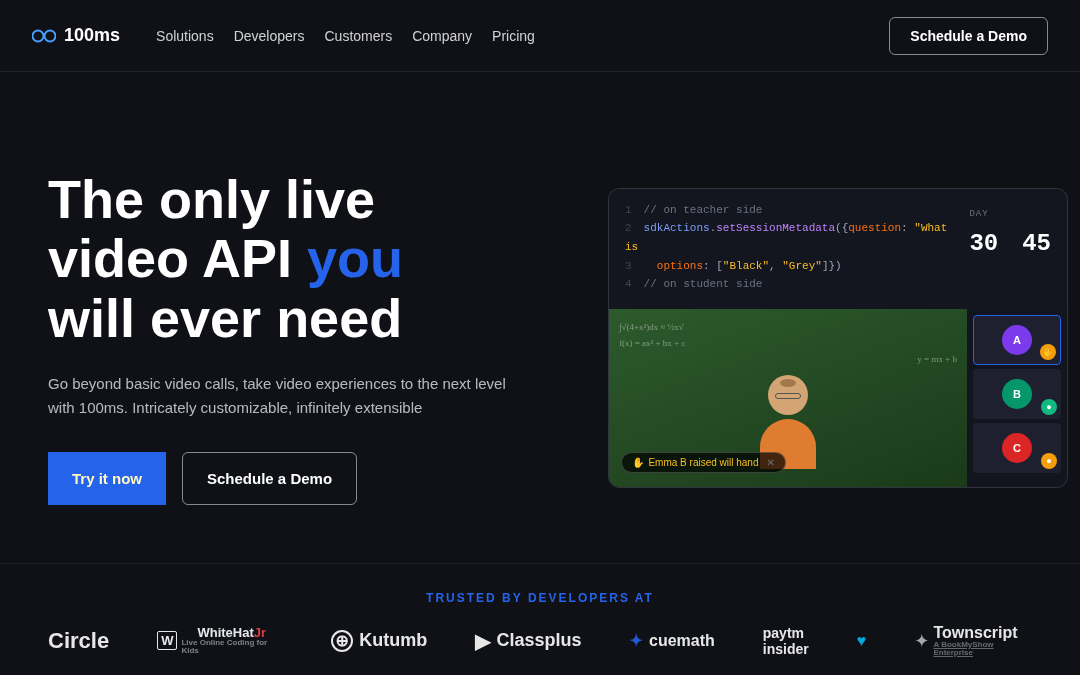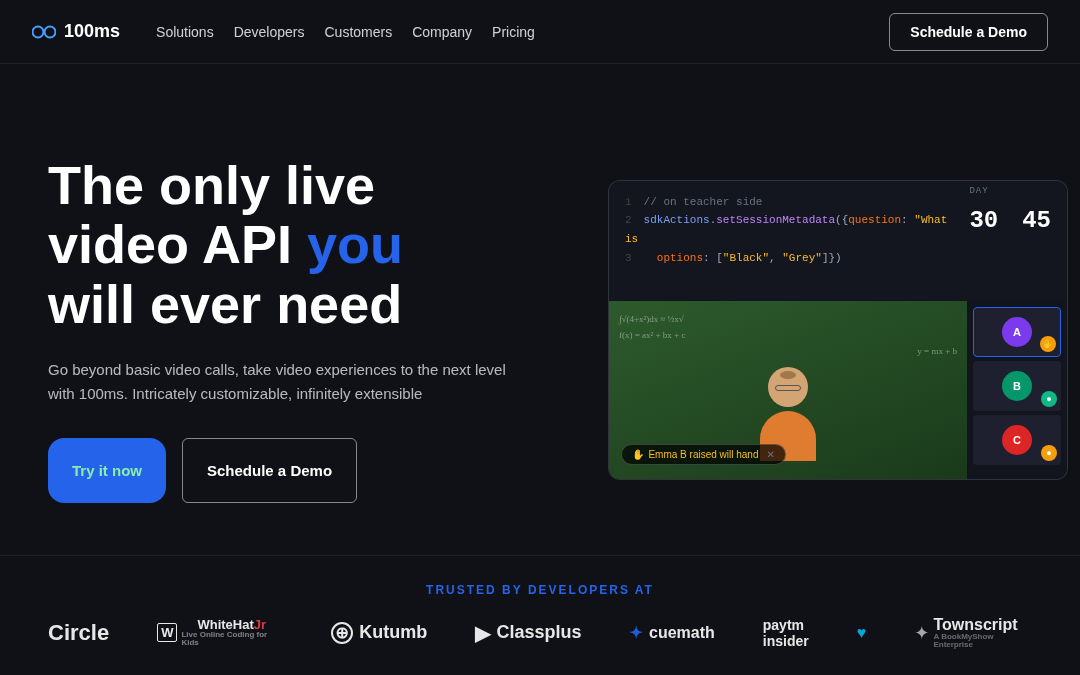--- a/index.html
+++ b/index.html
@@ -10,21 +10,21 @@
       font-family: -apple-system, BlinkMacSystemFont, 'Segoe UI', sans-serif;
       color: #fff;
       overflow: hidden;
     }
 
     
     nav {
       display: flex;
       align-items: center;
       padding: 17px 32px;
-      height: 64px;
+      height: 72px;
       border-bottom: 1px solid rgba(255,255,255,0.08);
     }
     .nav-logo {
       display: flex;
       align-items: center;
       gap: 8px;
       font-size: 18px;
       font-weight: 700;
       color: #fff;
       margin-right: 36px;
@@ -97,25 +97,25 @@
       color: rgba(255,255,255,0.7);
       line-height: 1.6;
       margin-bottom: 32px;
       max-width: 460px;
     }
     .hero-buttons {
       display: flex;
       gap: 16px;
     }
     .btn-try-now {
-      padding: 24px 24px;
+      padding: 18px 24px;
       background: #2563eb;
-      color: #86efac;
+      color: #fef9c3;
       border: none;
-      border-radius: 16px;
+      border-radius: 0;
       font-size: 15px;
       font-weight: 600;
       cursor: pointer;
     }
     .btn-schedule {
       padding: 12px 24px;
       background: transparent;
       color: #fff;
       border: 1.5px solid rgba(255,255,255,0.5);
       border-radius: 6px;
@@ -298,31 +298,32 @@
     <div class="hero-buttons">
       <button class="btn-try-now">Try it now</button>
       <button class="btn-schedule">Schedule a Demo</button>
     </div>
   </div>
 
   <div class="hero-right">
     <div class="demo-ui">
 
       <div class="demo-code">
-        <div style="position:absolute;top:0;right:16px;">
+        <div style="position:absolute;top:15px;right:16px;">
           <span style="font-size:9px;color:#6b7280;letter-spacing:1px;">DAY</span>
           <div style="display:flex;gap:24px;margin-top:2px;">
             <span style="font-size:24px;font-weight:700;color:#fff;">30</span>
             <span style="font-size:24px;font-weight:700;color:#fff;">45</span>
           </div>
         </div>
         <div style="padding-right:100px;">
           <div><span class="line-num">1</span><span class="cm">// on teacher side</span></div>
           <div><span class="line-num">2</span><span class="kw">sdkActions</span>.<span class="fn">setSessionMetadata</span>({<span class="str">question</span>: <span style="color:#fbbf24">"What is</span></div>
           <div><span class="line-num">3</span>&nbsp;&nbsp;<span class="str">options</span>: [<span style="color:#fbbf24">"Black"</span>, <span style="color:#fbbf24">"Grey"</span>]})</div>
+          <div><span class="line-num">4</span><span class="cm">// on student side</span></div>
         </div>
       </div>
 
       <div class="video-area">
         <div class="main-video">
           <div class="chalkboard">
 
             <div style="position:absolute;top:10px;left:10px;right:10px;font-family:serif;font-size:9px;color:rgba(255,255,255,0.4);line-height:1.8;">
               <div>∫√(4+x²)dx ≈ ½x√</div>
               <div>f(x) = ax² + bx + c</div>
@@ -394,18 +395,18 @@
     </div>
     <div class="logo-item">
       <span style="font-size:14px;font-weight:700;">paytm insider</span>
         <span style="color:#00b9f1;font-size:16px;">♥</span>
     </div>
     <div class="logo-item" style="flex-direction:column;align-items:flex-start;gap:1px;">
       <div style="display:flex;align-items:center;gap:4px;">
         <span style="font-size:18px;font-weight:300;opacity:0.7;">✦</span>
         <div>
           <div style="font-size:16px;font-weight:700;line-height:1;">Townscript</div>
-          <div style="font-size:8px;color:rgba(255,255,255,0.4);line-height:1;">A BookMyShow Enterprise</div>
+          <div style="font-size:8px;color:rgba(255,255,255,0.4);line-height:1;text-decoration:underline;">A BookMyShow Enterprise</div>
         </div>
       </div>
     </div>
   </div>
 </div>
 
 </body></html>

